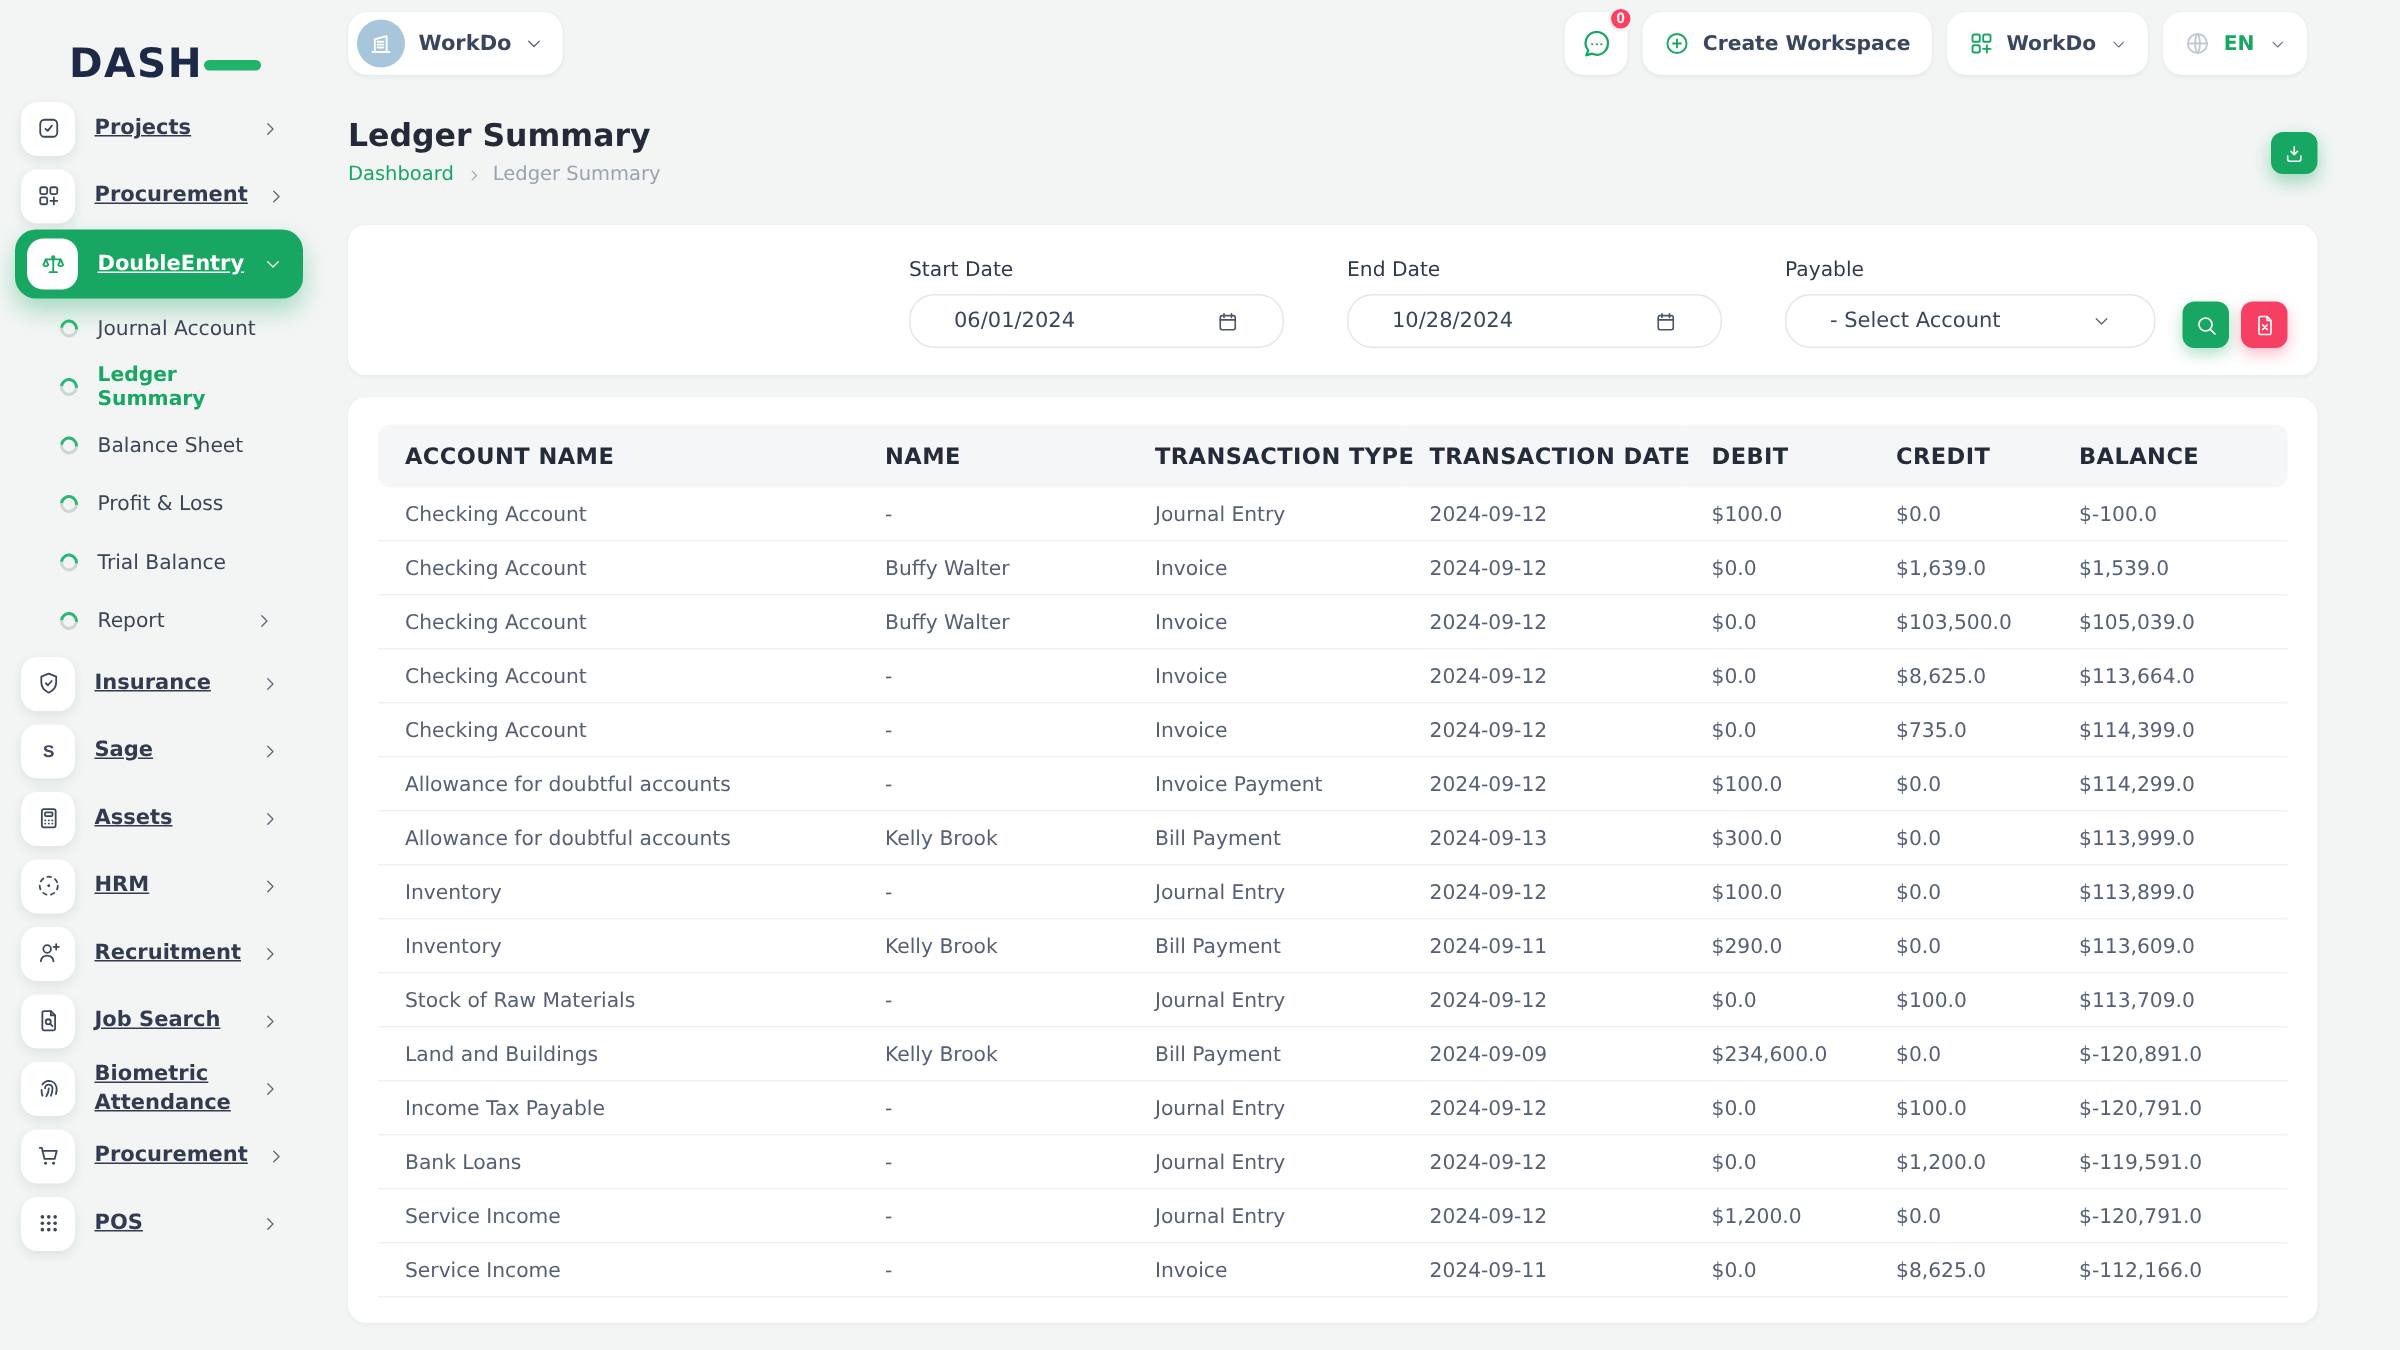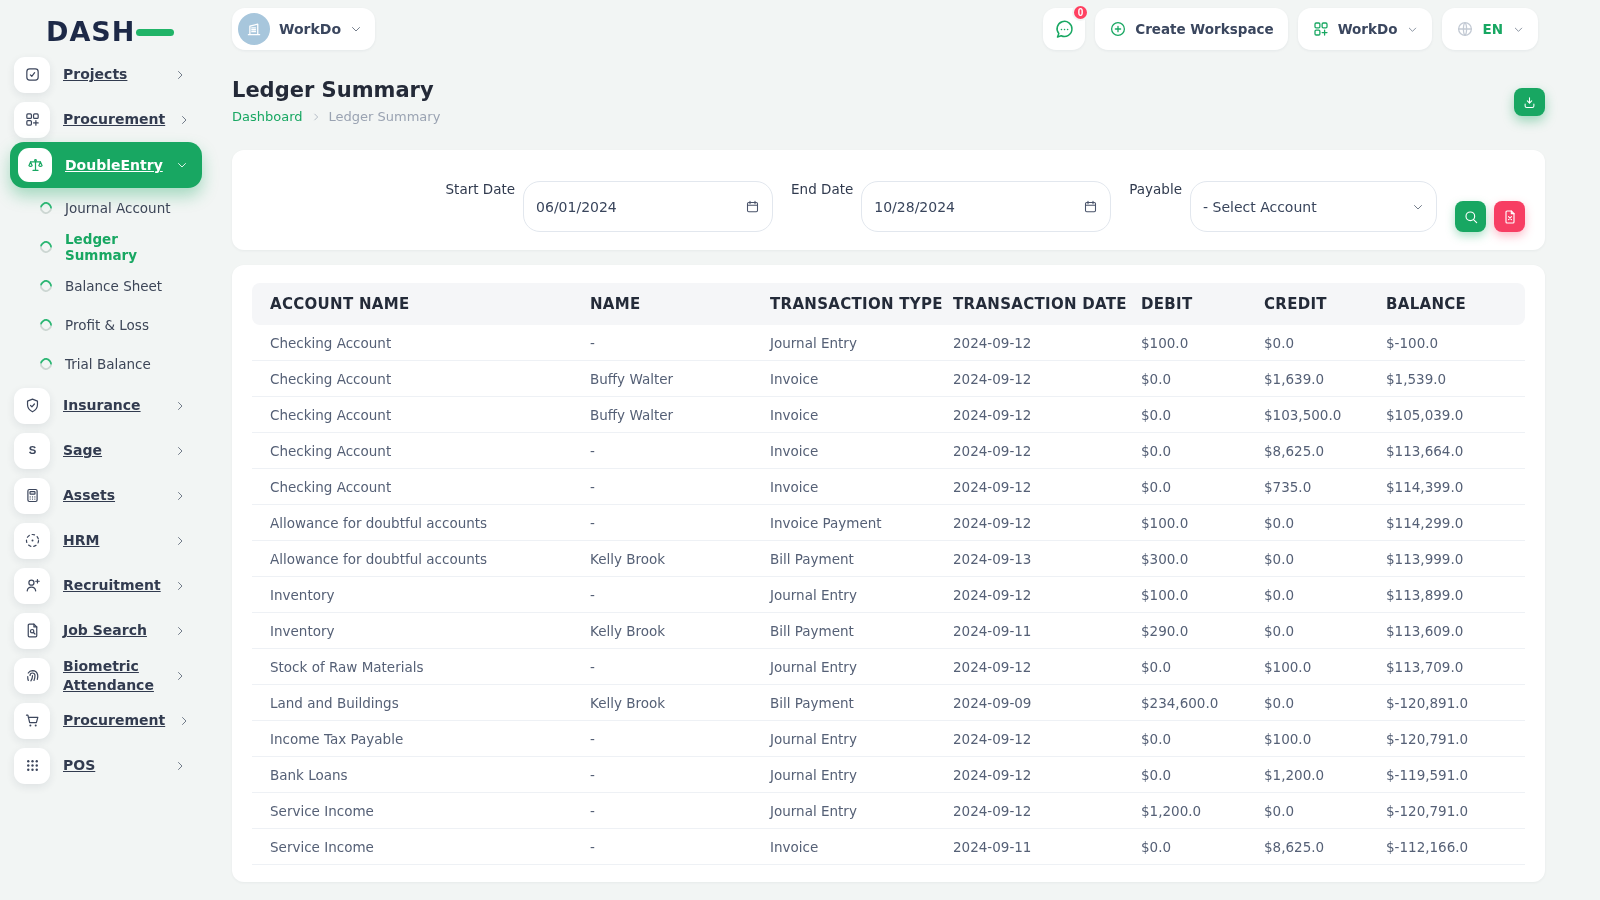--- a/index.html
+++ b/index.html
@@ -7,21 +7,21 @@
   body {
     font-family: "DejaVu Sans", "Liberation Sans", sans-serif;
     background:#f2f5f4;
     color:#323b4f;
     position:relative;
   }
   [data-icon] svg { width:100%; height:100%; fill:none; stroke:currentColor;
     stroke-width:1.7; stroke-linecap:round; stroke-linejoin:round; display:block; }
 
   
-  aside { position:absolute; left:0; top:0; width:212px; height:740px; }
+  aside { position:absolute; left:0; top:11px; width:212px; height:740px; }
   .logo { position:relative; margin:16px 0 0 46px; width:120px; height:34px; cursor:pointer; }
   .logo-text { font-size:27px; font-weight:800; letter-spacing:1px; color:#1d2947; }
   .logo-dash { position:absolute; right:-8px; top:13px; width:38px; height:7px;
     background:#21b468; border-radius:4px; }
   nav { margin-top:2px; display:flex; flex-direction:column; }
   .side-item { min-height:45px; display:flex; align-items:center; gap:13px;
     padding:0 26px 0 14px; font-size:14px; font-weight:600; color:#323b4f; cursor:pointer;text-decoration:underline; }
   .ibox { width:36px; height:36px; border-radius:11px; background:#fff; flex:0 0 auto;
     box-shadow:0 3px 8px rgba(30,40,70,.09); display:flex; align-items:center; justify-content:center; color:#3c465c; }
   .ic { width:17px; height:17px; }
@@ -73,26 +73,26 @@
   .dl-btn { position:absolute; right:0; top:10px; width:31px; height:28px; border:none;
     border-radius:8px; background:#18a762; color:#fff; cursor:pointer;
     display:flex; align-items:center; justify-content:center;
     box-shadow:0 5px 12px rgba(24,167,98,.4); }
   .dl-btn .ic { width:15px; height:15px; }
 
   
   .filter-card { position:absolute; left:232px; right:55px; top:150px; height:100px;
     background:#fff; border-radius:12px; box-shadow:0 1px 3px rgba(25,35,60,.05);
     display:flex; align-items:flex-end; padding:0 20px 18px 20px; gap:18px; }
-  .fgroup { display:flex; flex-direction:row; gap:8px; }
+  .fgroup { display:flex; flex-direction:column; gap:8px;margin-left:24px; }
   .fgroup:first-of-type { margin-left:auto; }
   .flabel { font-size:13.5px; color:#303a4e; }
-  .finput { width:250px; height:51px; border:1px solid #e2e7ee; border-radius:17px;
+  .finput { width:250px; height:36px; border:1px solid #e2e7ee; border-radius:17px;
     background:#fff; display:flex; align-items:center; justify-content:space-between;
-    padding:0 12px; font-size:14px; color:#39455c; cursor:pointer; }
+    padding:0 29px; font-size:14px; color:#39455c; cursor:pointer; }
   .finput.sel { width:247px; }
   .finput .ic { width:15px; height:15px; color:#49536a; }
   .fbtns { display:flex; gap:8px; }
   .btn-sq { width:31px; height:31px; border:none; border-radius:8px; cursor:pointer;
     display:flex; align-items:center; justify-content:center; color:#fff; }
   .btn-sq .ic { width:16px; height:16px; }
   .btn-green { background:#18a762; box-shadow:0 4px 10px rgba(24,167,98,.35); }
   .btn-pink { background:#f73e63; box-shadow:0 4px 10px rgba(247,62,99,.35); }
 
   
@@ -180,20 +180,29 @@
         <span class="sub-label">Balance Sheet</span>
       </div>
       <div class="sub-item">
         <span class="ring"></span>
         <span class="sub-label">Profit &amp; Loss</span>
       </div>
       <div class="sub-item">
         <span class="ring"></span>
         <span class="sub-label">Trial Balance</span>
       </div>
+      <div class="sub-item">
+        <span class="ring"></span>
+        <span class="sub-label">Report</span>
+        <span class="chev" data-icon="chevron-right-icon">
+          <svg viewBox="0 0 24 24">
+            <path d="M9 5l7 7-7 7"></path>
+          </svg>
+        </span>
+      </div>
       <div class="side-item">
         <span class="ibox">
           <span class="ic" data-icon="shield-check-icon">
             <svg viewBox="0 0 24 24">
               <path d="M12 3l7 2.8v5.2c0 4.6-2.9 7.9-7 9.9-4.1-2-7-5.3-7-9.9V5.8L12 3z"></path>
               <path d="M9.3 12l1.9 1.9 3.5-4"></path>
             </svg>
           </span>
         </span>
         <span class="side-label">Insurance</span>

